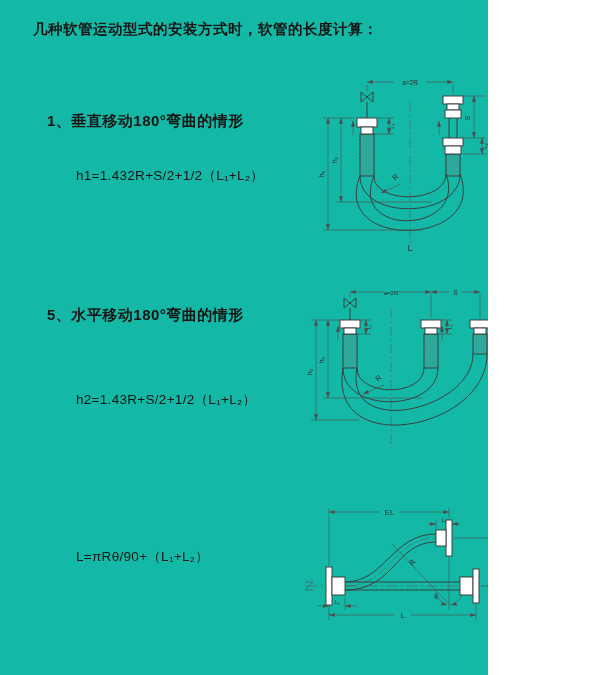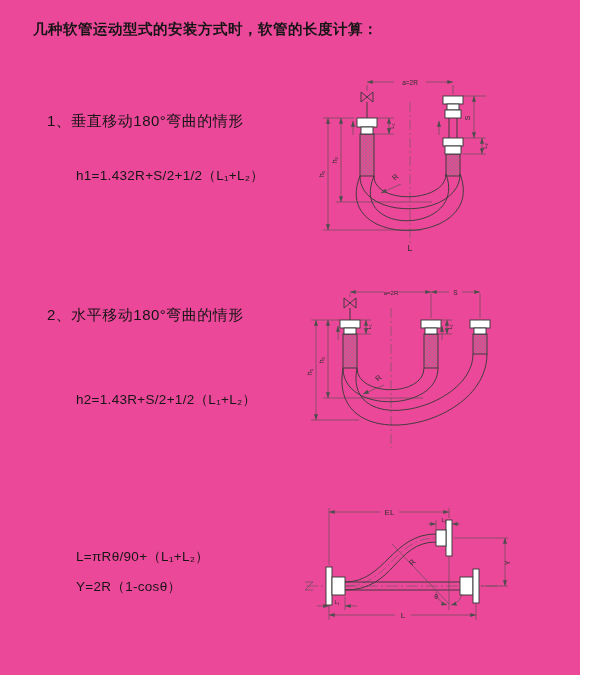--- a/index.html
+++ b/index.html
@@ -1,42 +1,41 @@
 <!DOCTYPE html>
 <html><head>
 <meta charset="utf-8">
 <style>
   html,body{margin:0;padding:0;background:#fff;}
-  .page{position:relative;width:580px;height:675px;background:#ec4899;overflow:hidden;
+  .page{position:relative;width:488px;height:675px;background:#14b8a6;overflow:hidden;
         font-family:"Liberation Sans",sans-serif;}
   .title{position:absolute;left:33px;top:20px;font-size:14.5px;font-weight:bold;color:#151515;letter-spacing:.5px;}
-  .sec-heading{position:absolute;left:47px;font-size:15px;font-weight:normal;color:#151515;letter-spacing:.5px;}
+  .sec-heading{position:absolute;left:47px;font-size:15px;font-weight:bold;color:#151515;letter-spacing:.5px;}
   .formula{position:absolute;left:76px;font-size:13.5px;color:#161616;letter-spacing:.3px;white-space:nowrap;}
   .diag{position:absolute;}
   svg{display:block;}
   svg .obj{stroke:#3a3a3a;stroke-width:0.95;fill:none;}
   svg .dim{stroke:#4d4d4d;stroke-width:0.6;fill:none;}
   svg .cl{stroke:#5a5a5a;stroke-width:0.55;fill:none;}
   svg text{font-family:"Liberation Sans",sans-serif;fill:#2e2e2e;}
 </style>
 </head>
 <body>
 
 <div class="page">
 
   <div class="title">几种软管运动型式的安装方式时，软管的长度计算：</div>
 
   <div class="sec-heading" style="top:112px">1、垂直移动180°弯曲的情形</div>
   <div class="formula" style="top:167px">h1=1.432R+S/2+1/2（L₁+L₂）</div>
 
-  <div class="sec-heading" style="top:306px">2、水平移动180°弯曲的情形</div>
+  <div class="sec-heading" style="top:306px">5、水平移动180°弯曲的情形</div>
   <div class="formula" style="top:391px">h2=1.43R+S/2+1/2（L₁+L₂）</div>
 
   <div class="formula" style="top:548px">L=πRθ/90+（L₁+L₂）</div>
-  <div class="formula" style="top:578px">Y=2R（1-cosθ）</div>
 
   <svg class="diag" style="left:310px;top:72px" width="280" height="185" viewBox="0 0 280 185">
     <defs>
       <marker id="ar1" viewBox="0 0 10 10" refX="9.5" refY="5" markerWidth="6" markerHeight="6" markerUnits="userSpaceOnUse" orient="auto-start-reverse">
         <path d="M0,1.5 L9.5,5 L0,8.5 Z" fill="#4d4d4d"></path>
       </marker>
       <pattern id="hp1" width="3.5" height="3.5" patternUnits="userSpaceOnUse">
         <path d="M0,3.5 L3.5,0 M0,0 L3.5,3.5" stroke="#7a7a7a" stroke-width="0.45"></path>
       </pattern>
     </defs>

